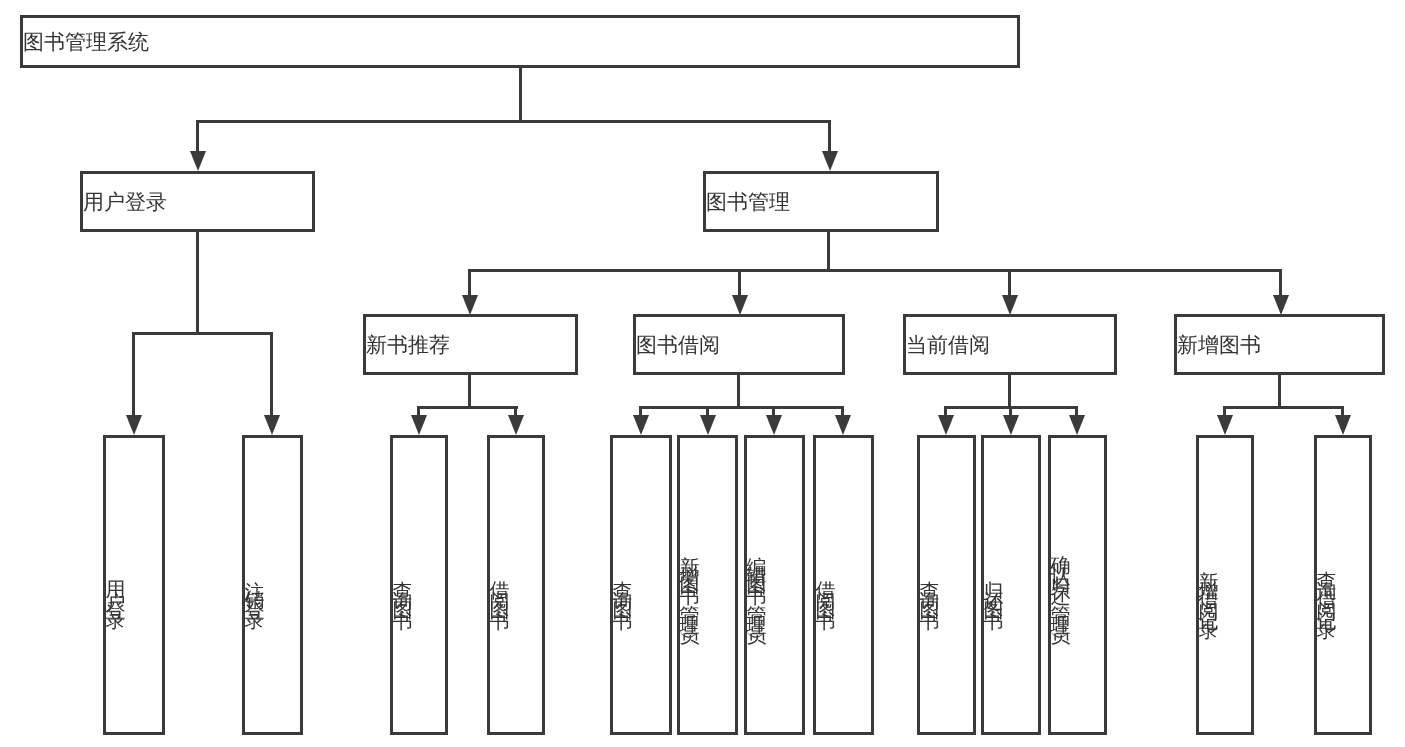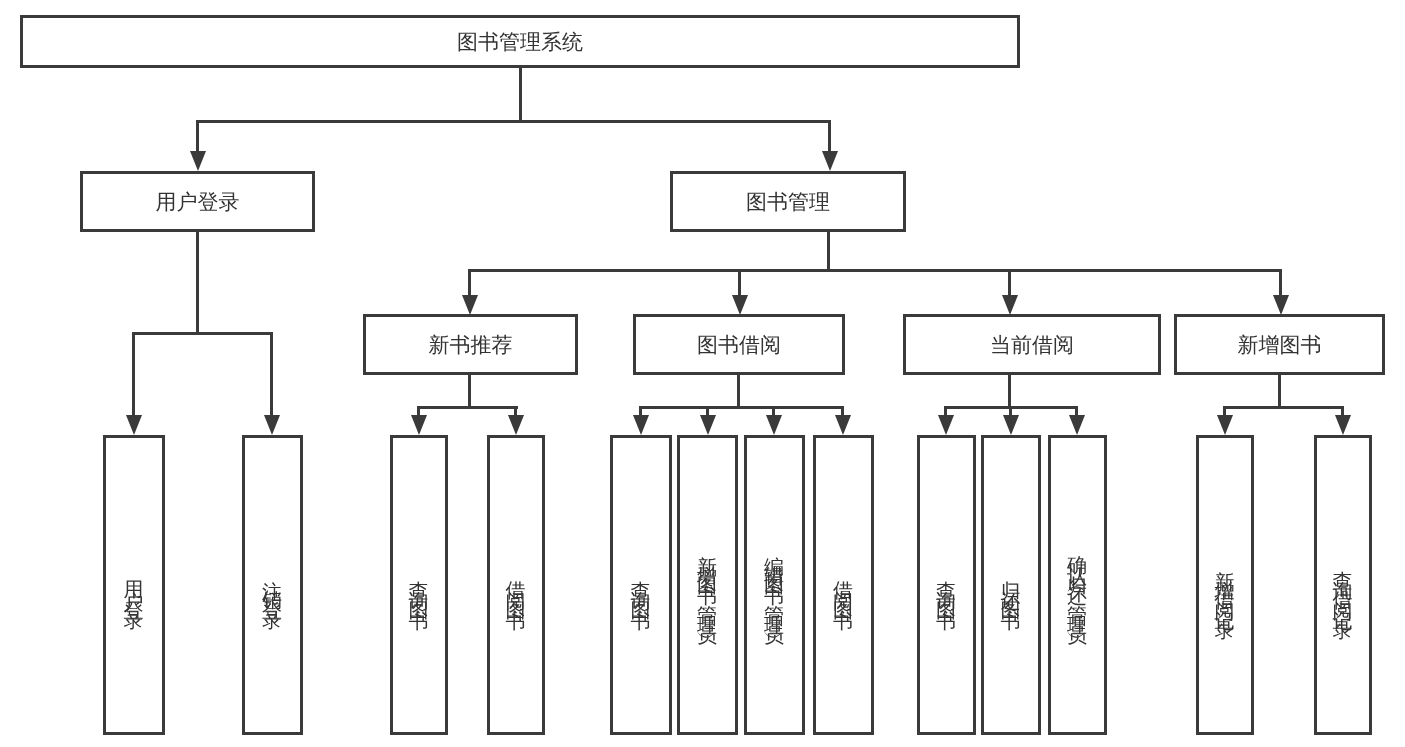--- a/index.html
+++ b/index.html
@@ -10,21 +10,20 @@
     font-family:"Liberation Sans","DejaVu Sans",sans-serif;
     overflow:hidden;
   }
   .box{
     position:absolute;
     box-sizing:border-box;
     border:3px solid #3a3a3a;
     background:#ffffff;
     display:flex;
     align-items:center;
-    justify-content:center;
     color:#333333;
     font-size:21px;
     z-index:2;
   }
   .vbox span{
     writing-mode:vertical-rl;
     text-orientation:mixed;
     letter-spacing:10px;
     font-size:20px;
     line-height:1;
@@ -61,21 +60,21 @@
   <div class="vline" style="left:519px;top:68px;height:54px"></div>
   <div class="hline" style="left:196px;top:120px;width:635px"></div>
   <div class="vline" style="left:196px;top:120px;height:33px"></div>
   <div class="arrow" style="left:190px;top:151px"></div>
   <div class="vline" style="left:828px;top:120px;height:33px"></div>
   <div class="arrow" style="left:822px;top:151px"></div>
 
   <div class="box" style="left:80px;top:171px;width:235px;height:61px">
     <span>用户登录</span>
   </div>
-  <div class="box" style="left:670px;top:171px;width:236px;height:61px">
+  <div class="box" style="left:703px;top:171px;width:236px;height:61px">
     <span>图书管理</span>
   </div>
 
   <div class="vline" style="left:196px;top:232px;height:103px"></div>
   <div class="hline" style="left:132px;top:332px;width:141px"></div>
   <div class="vline" style="left:132px;top:332px;height:85px"></div>
   <div class="arrow" style="left:126px;top:415px"></div>
   <div class="vline" style="left:270px;top:332px;height:85px"></div>
   <div class="arrow" style="left:264px;top:415px"></div>
 
@@ -89,21 +88,21 @@
   <div class="arrow" style="left:1002px;top:295px"></div>
   <div class="vline" style="left:1279px;top:269px;height:29px"></div>
   <div class="arrow" style="left:1273px;top:295px"></div>
 
   <div class="box" style="left:633px;top:314px;width:212px;height:61px">
     <span>图书借阅</span>
   </div>
   <div class="box" style="left:363px;top:314px;width:215px;height:61px">
     <span>新书推荐</span>
   </div>
-  <div class="box" style="left:903px;top:314px;width:258px;height:61px">
+  <div class="box" style="left:903px;top:314px;width:214px;height:61px">
     <span>当前借阅</span>
   </div>
   <div class="box" style="left:1174px;top:314px;width:211px;height:61px">
     <span>新增图书</span>
   </div>
 
   <div class="vline" style="left:468px;top:375px;height:34px"></div>
   <div class="hline" style="left:417px;top:406px;width:101px"></div>
   <div class="vline" style="left:417px;top:406px;height:12px"></div>
   <div class="arrow" style="left:411px;top:415px"></div>

